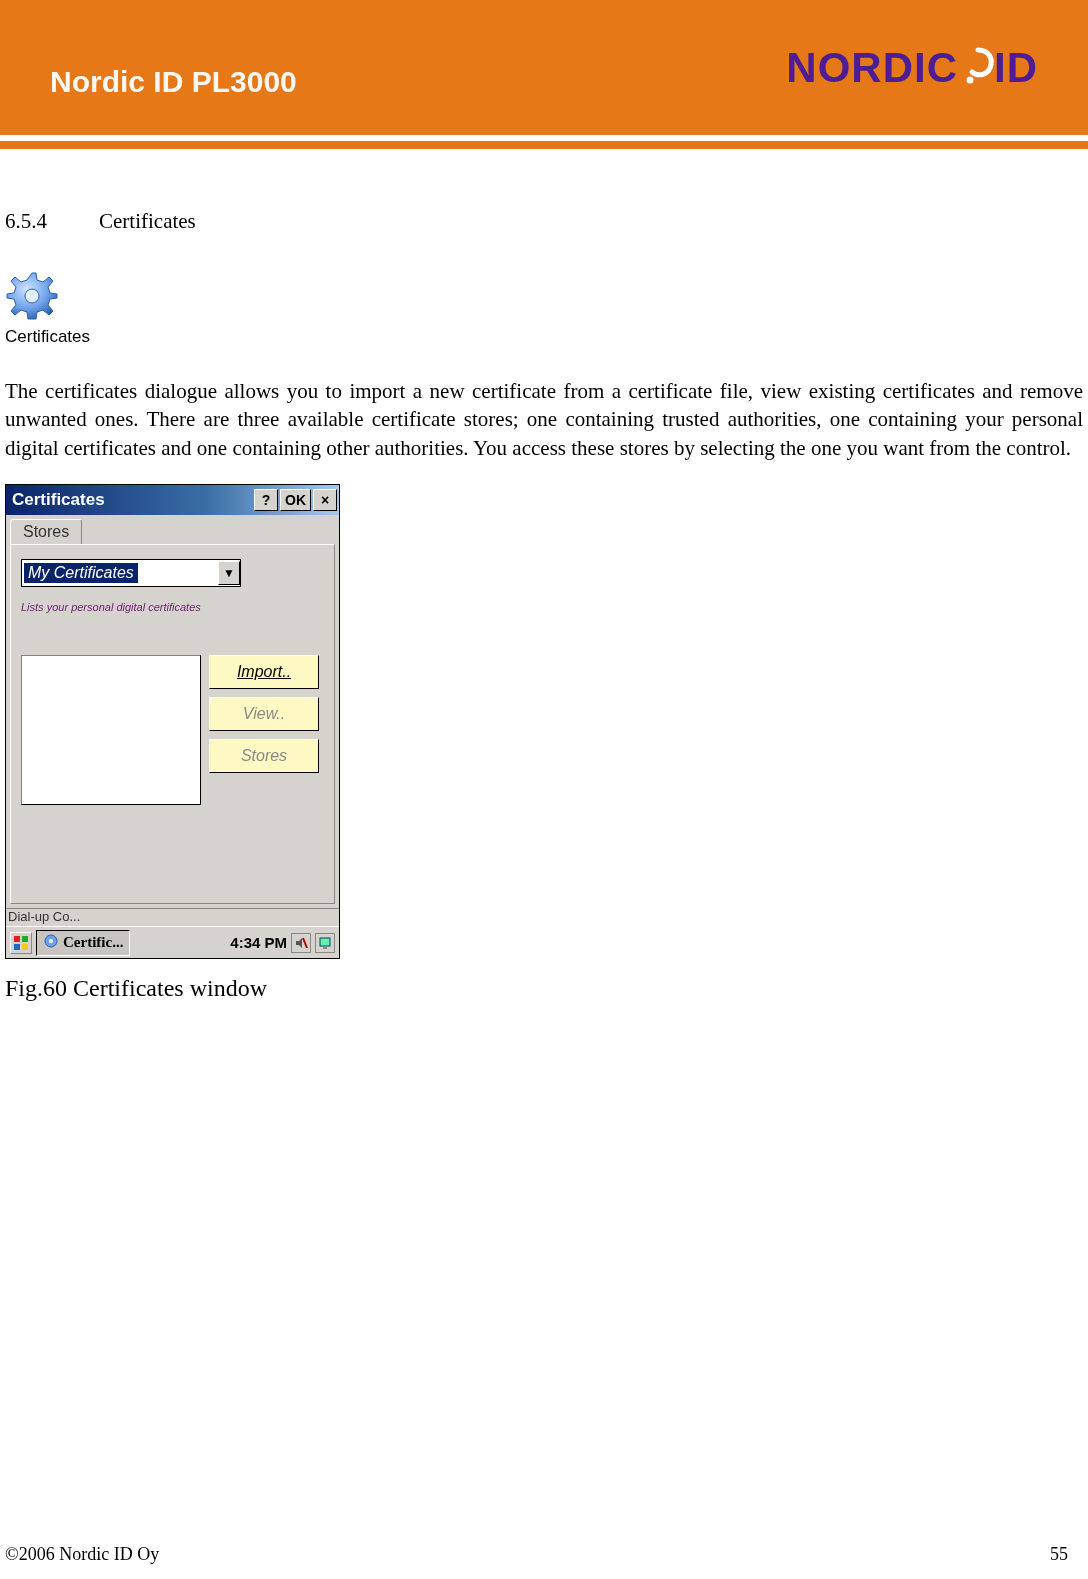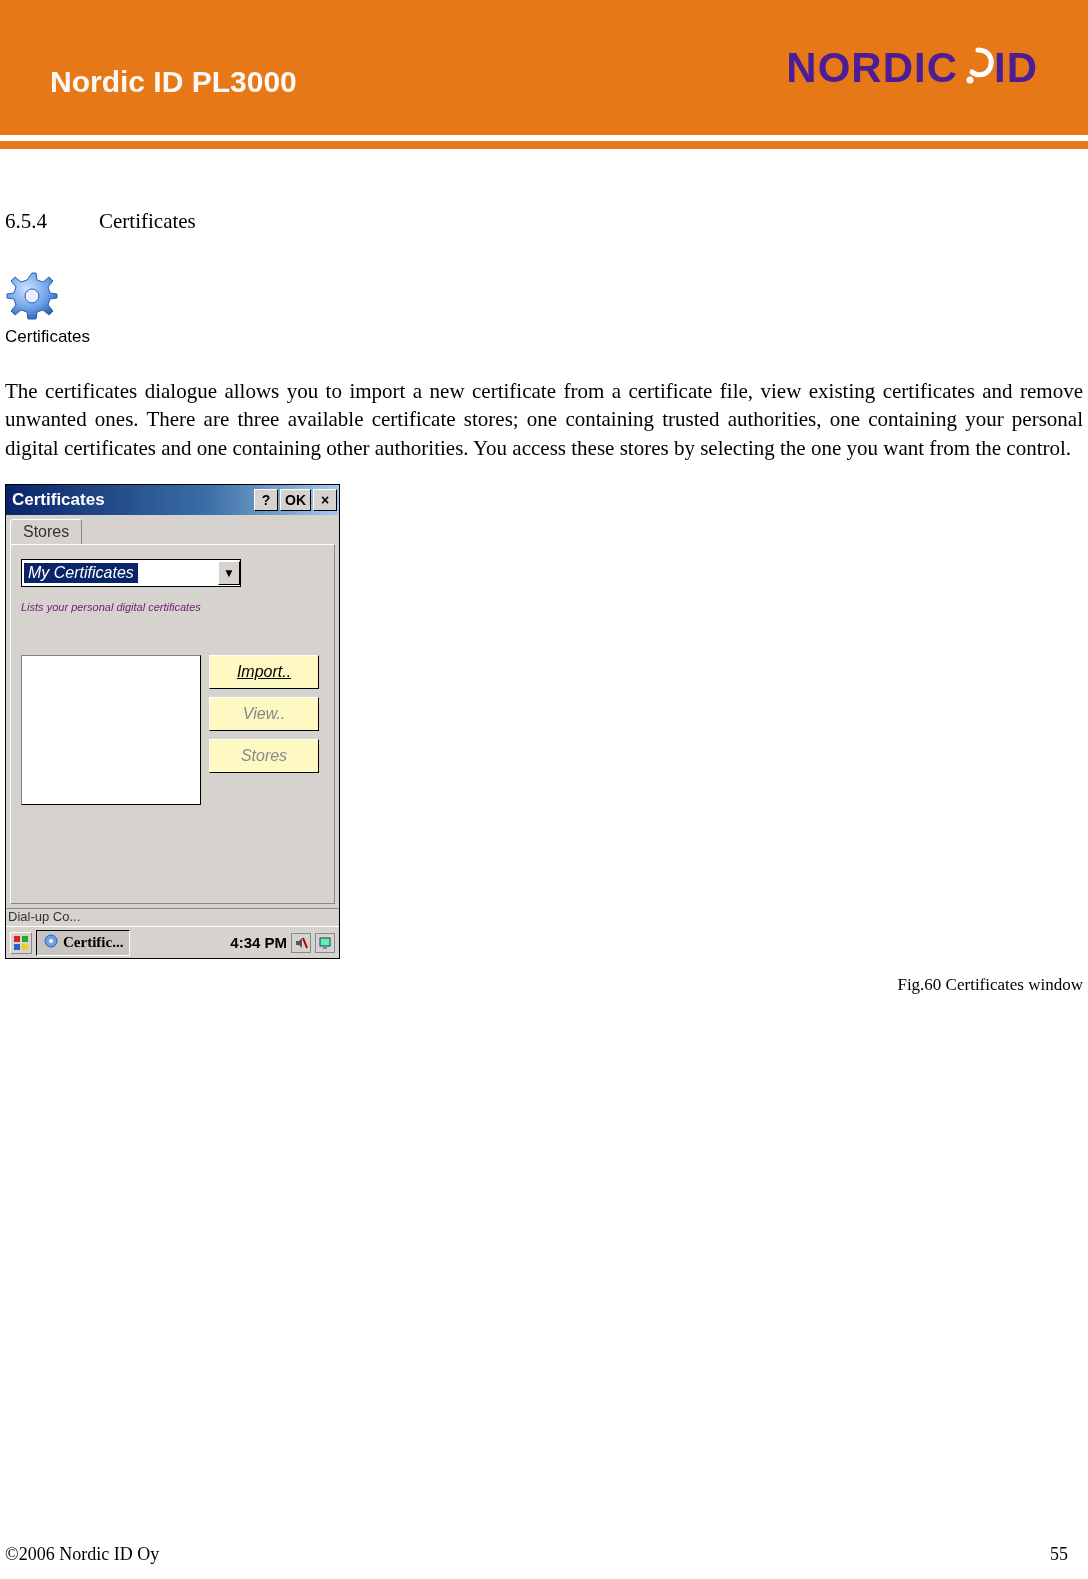--- a/index.html
+++ b/index.html
@@ -249,23 +249,22 @@
     font-weight:bold;
   }
   .tray-icon {
     width:20px;height:20px;
     border:1px solid #888;
     display:flex;align-items:center;justify-content:center;
     font-size:12px;
   }
   .fig-caption {
     margin-top: 16px;
-    font-size: 17px;
+    font-size: 24px;
     color: #000;
-    text-align: right;
   }
   .footer {
     position: absolute;
     bottom: 14px;
     left: 5px;
     right: 20px;
     font-size: 18px;
     display:flex;
     justify-content:space-between;
   }

